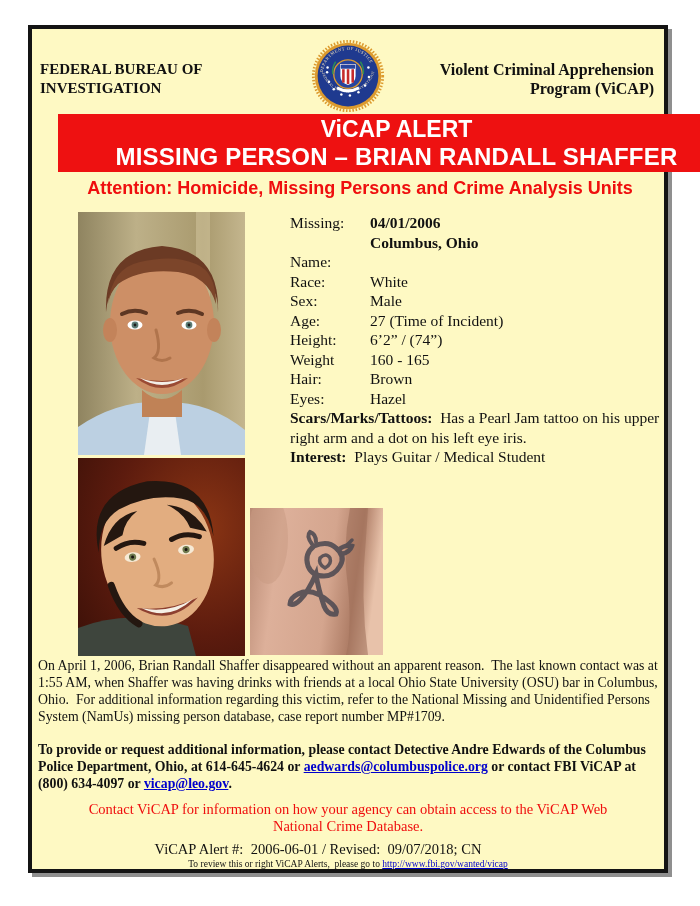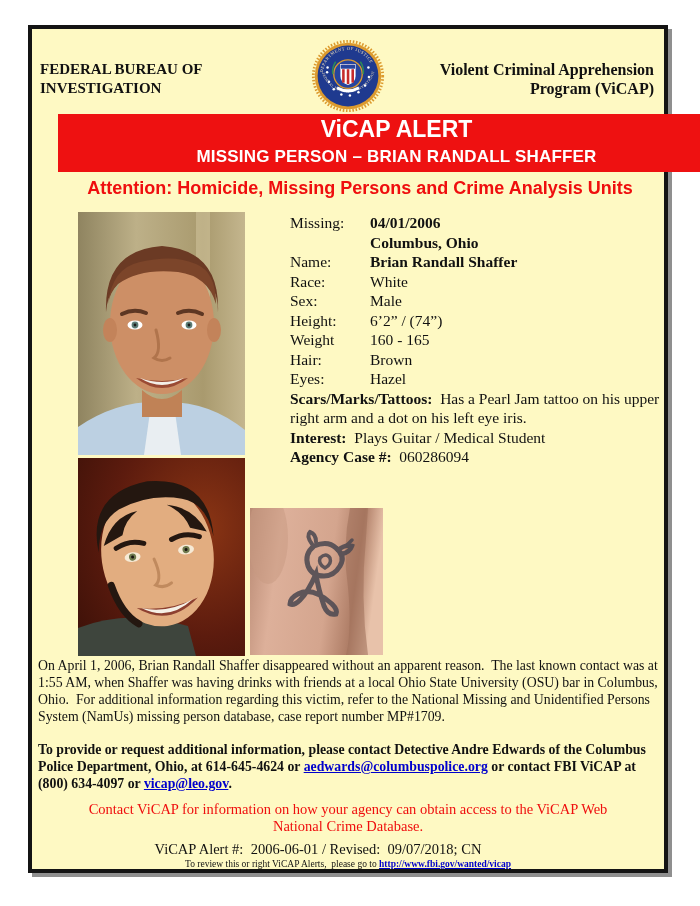--- a/index.html
+++ b/index.html
@@ -17,21 +17,21 @@
   .seal-wrap { left:274px; top:9px; width:84px; height:76px; }
 
   
   .banner {
     left:26px; top:85px; width:677px; height:58px;
     display:flex; flex-direction:column; justify-content:center; align-items:center;
     font-family:"Liberation Sans", sans-serif; font-weight:bold; color:#fff;
     line-height:27px;
   }
   .banner .l1 { font-size:23px; }
-  .banner .l2 { font-size:17px; letter-spacing:0.2px; }
+  .banner .l2 { font-size:24px; letter-spacing:0.2px; }
 
   .attention {
     left:12px; top:149px; width:632px; text-align:center;
     font-family:"Liberation Sans", sans-serif; font-weight:bold; font-size:18px;
   }
 
   
   .photo1 { left:46px; top:183px; width:167px; height:243px; }
   .photo2 { left:46px; top:429px; width:167px; height:198px; }
   .photo3 { left:218px; top:479px; width:133px; height:147px; }
@@ -46,21 +46,21 @@
   .dpara { margin-top:0; white-space:pre-wrap; }
   .dpara b { font-weight:bold; }
 
   
   .p1 { left:6px; top:628px; width:622px; font-size:13.8px; line-height:17px; color:#111; white-space:pre-wrap; }
   .p2 { left:6px; top:712px; width:622px; font-size:13.8px; line-height:17px; font-weight:bold; color:#111; white-space:pre-wrap; }
   .p2 a, .tiny a { color:#0000cc; text-decoration:underline; font-weight:bold; }
   .rednote { left:38px; top:772px; width:556px; text-align:center; font-weight:normal; font-size:14.5px; line-height:17px; }
   .alertline { left:0; top:812px; width:572px; text-align:center; font-size:14.5px; color:#111; white-space:pre-wrap; }
   .tiny { left:0; top:830px; width:632px; text-align:center; font-size:9.5px; color:#111; white-space:pre-wrap; }
-  .tiny a { font-weight:bold; }
+  .tiny a { font-weight:normal; }
 </style>
 </head>
 <body>
 
 <div class="page-frame">
 
   <div class="abs hdr-left">
     <div>FEDERAL BUREAU OF</div>
     <div>INVESTIGATION</div>
   </div>
@@ -213,49 +213,51 @@
     <div class="drow">
       <span class="dlabel">Missing:</span>
       <span class="dvalue b">04/01/2006</span>
     </div>
     <div class="drow">
       <span class="dlabel"></span>
       <span class="dvalue b">Columbus, Ohio</span>
     </div>
     <div class="drow">
       <span class="dlabel">Name:</span>
-      <span class="dvalue b">Brian Randall Shaffer</span>
     </div>
     <div class="drow">
       <span class="dlabel">Race:</span>
       <span class="dvalue">White</span>
     </div>
     <div class="drow">
       <span class="dlabel">Sex:</span>
       <span class="dvalue">Male</span>
     </div>
     <div class="drow">
+      <span class="dlabel">Age:</span>
+      <span class="dvalue">27 (Time of Incident)</span>
+    </div>
+    <div class="drow">
       <span class="dlabel">Height:</span>
       <span class="dvalue">6’2” / (74”)</span>
     </div>
     <div class="drow">
       <span class="dlabel">Weight</span>
       <span class="dvalue">160 - 165</span>
     </div>
     <div class="drow">
       <span class="dlabel">Hair:</span>
       <span class="dvalue">Brown</span>
     </div>
     <div class="drow">
       <span class="dlabel">Eyes:</span>
       <span class="dvalue">Hazel</span>
     </div>
     <div class="dpara"><b>Scars/Marks/Tattoos:</b><span>  Has a Pearl Jam tattoo on his upper right arm and a dot on his left eye iris.</span></div>
     <div class="dpara"><b>Interest:</b><span>  Plays Guitar / Medical Student</span></div>
-    <div class="dpara"><b>Agency Case #:</b><span>  060286094</span></div>
   </div>
 
   <div class="abs p1">On April 1, 2006, Brian Randall Shaffer disappeared without an apparent reason.  The last known contact was at 1:55 AM, when Shaffer was having drinks with friends at a local Ohio State University (OSU) bar in Columbus, Ohio.  For additional information regarding this victim, refer to the National Missing and Unidentified Persons System (NamUs) missing person database, case report number MP#1709.</div>
 
   <div class="abs p2"><span>To provide or request additional information, please contact Detective Andre Edwards of the Columbus Police Department, Ohio, at 614-645-4624 or </span><a href="#">aedwards@columbuspolice.org</a><span> or contact FBI ViCAP at (800) 634-4097 or </span><a href="#">vicap@leo.gov</a><span>.</span></div>
 
   <div class="abs rednote" style="color:#EF0E0E;">Contact ViCAP for information on how your agency can obtain access to the ViCAP Web National Crime Database.</div>
 
   <div class="abs alertline">ViCAP Alert #:  2006-06-01 / Revised:  09/07/2018; CN</div>
   <div class="abs tiny"><span>To review this or right ViCAP Alerts,  please go to </span><a href="#">http://www.fbi.gov/wanted/vicap</a></div>

